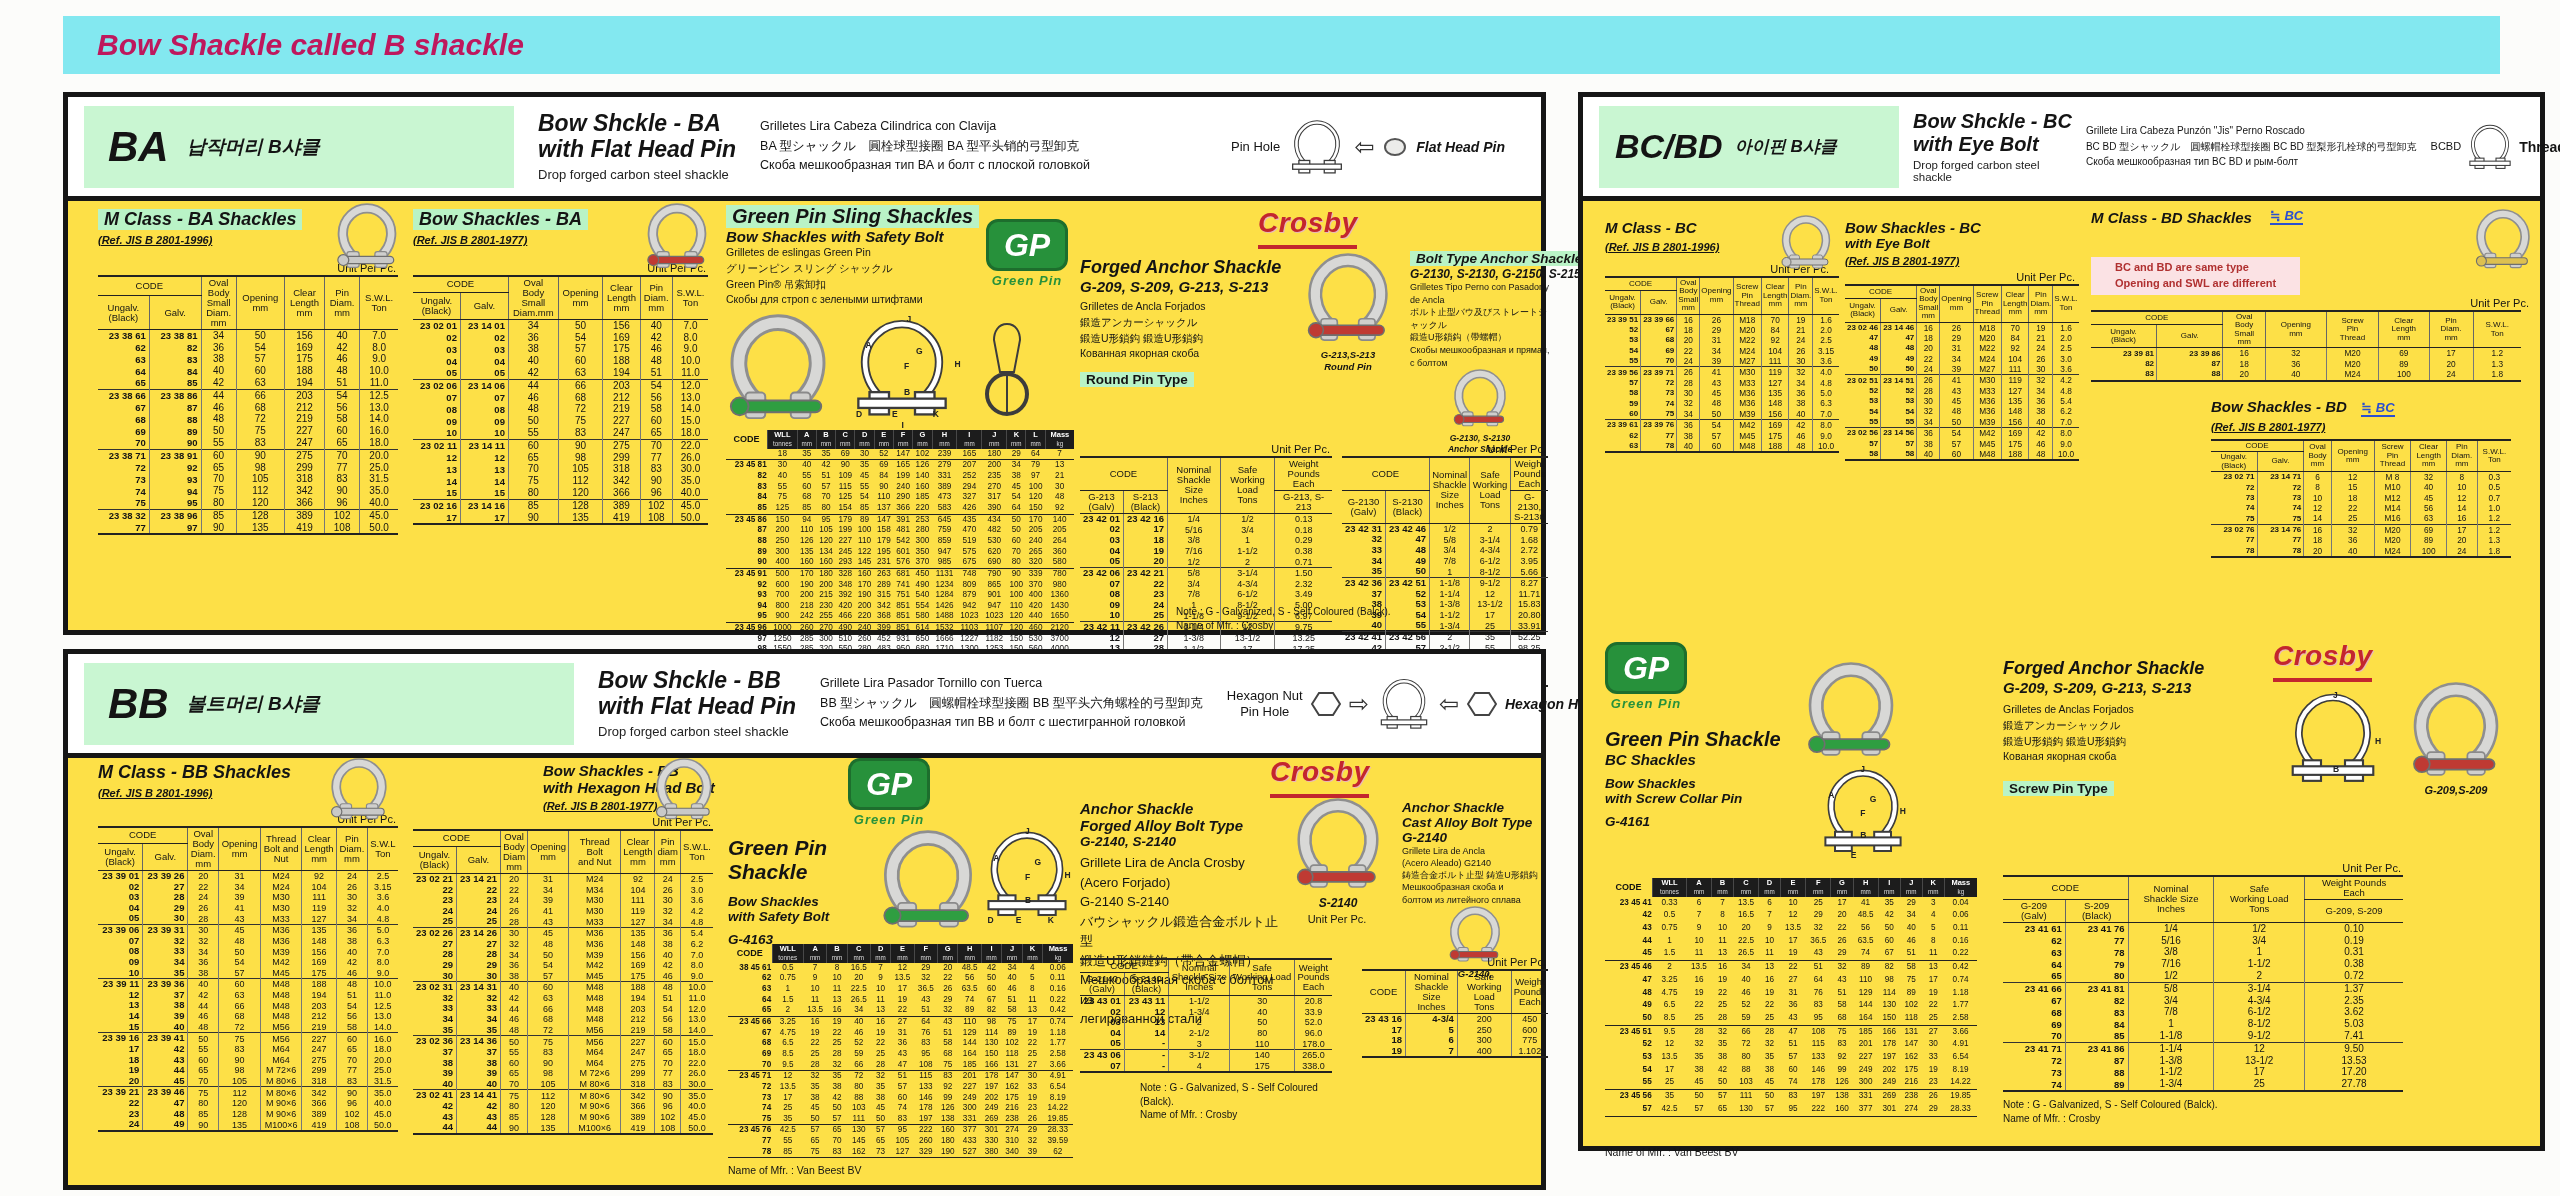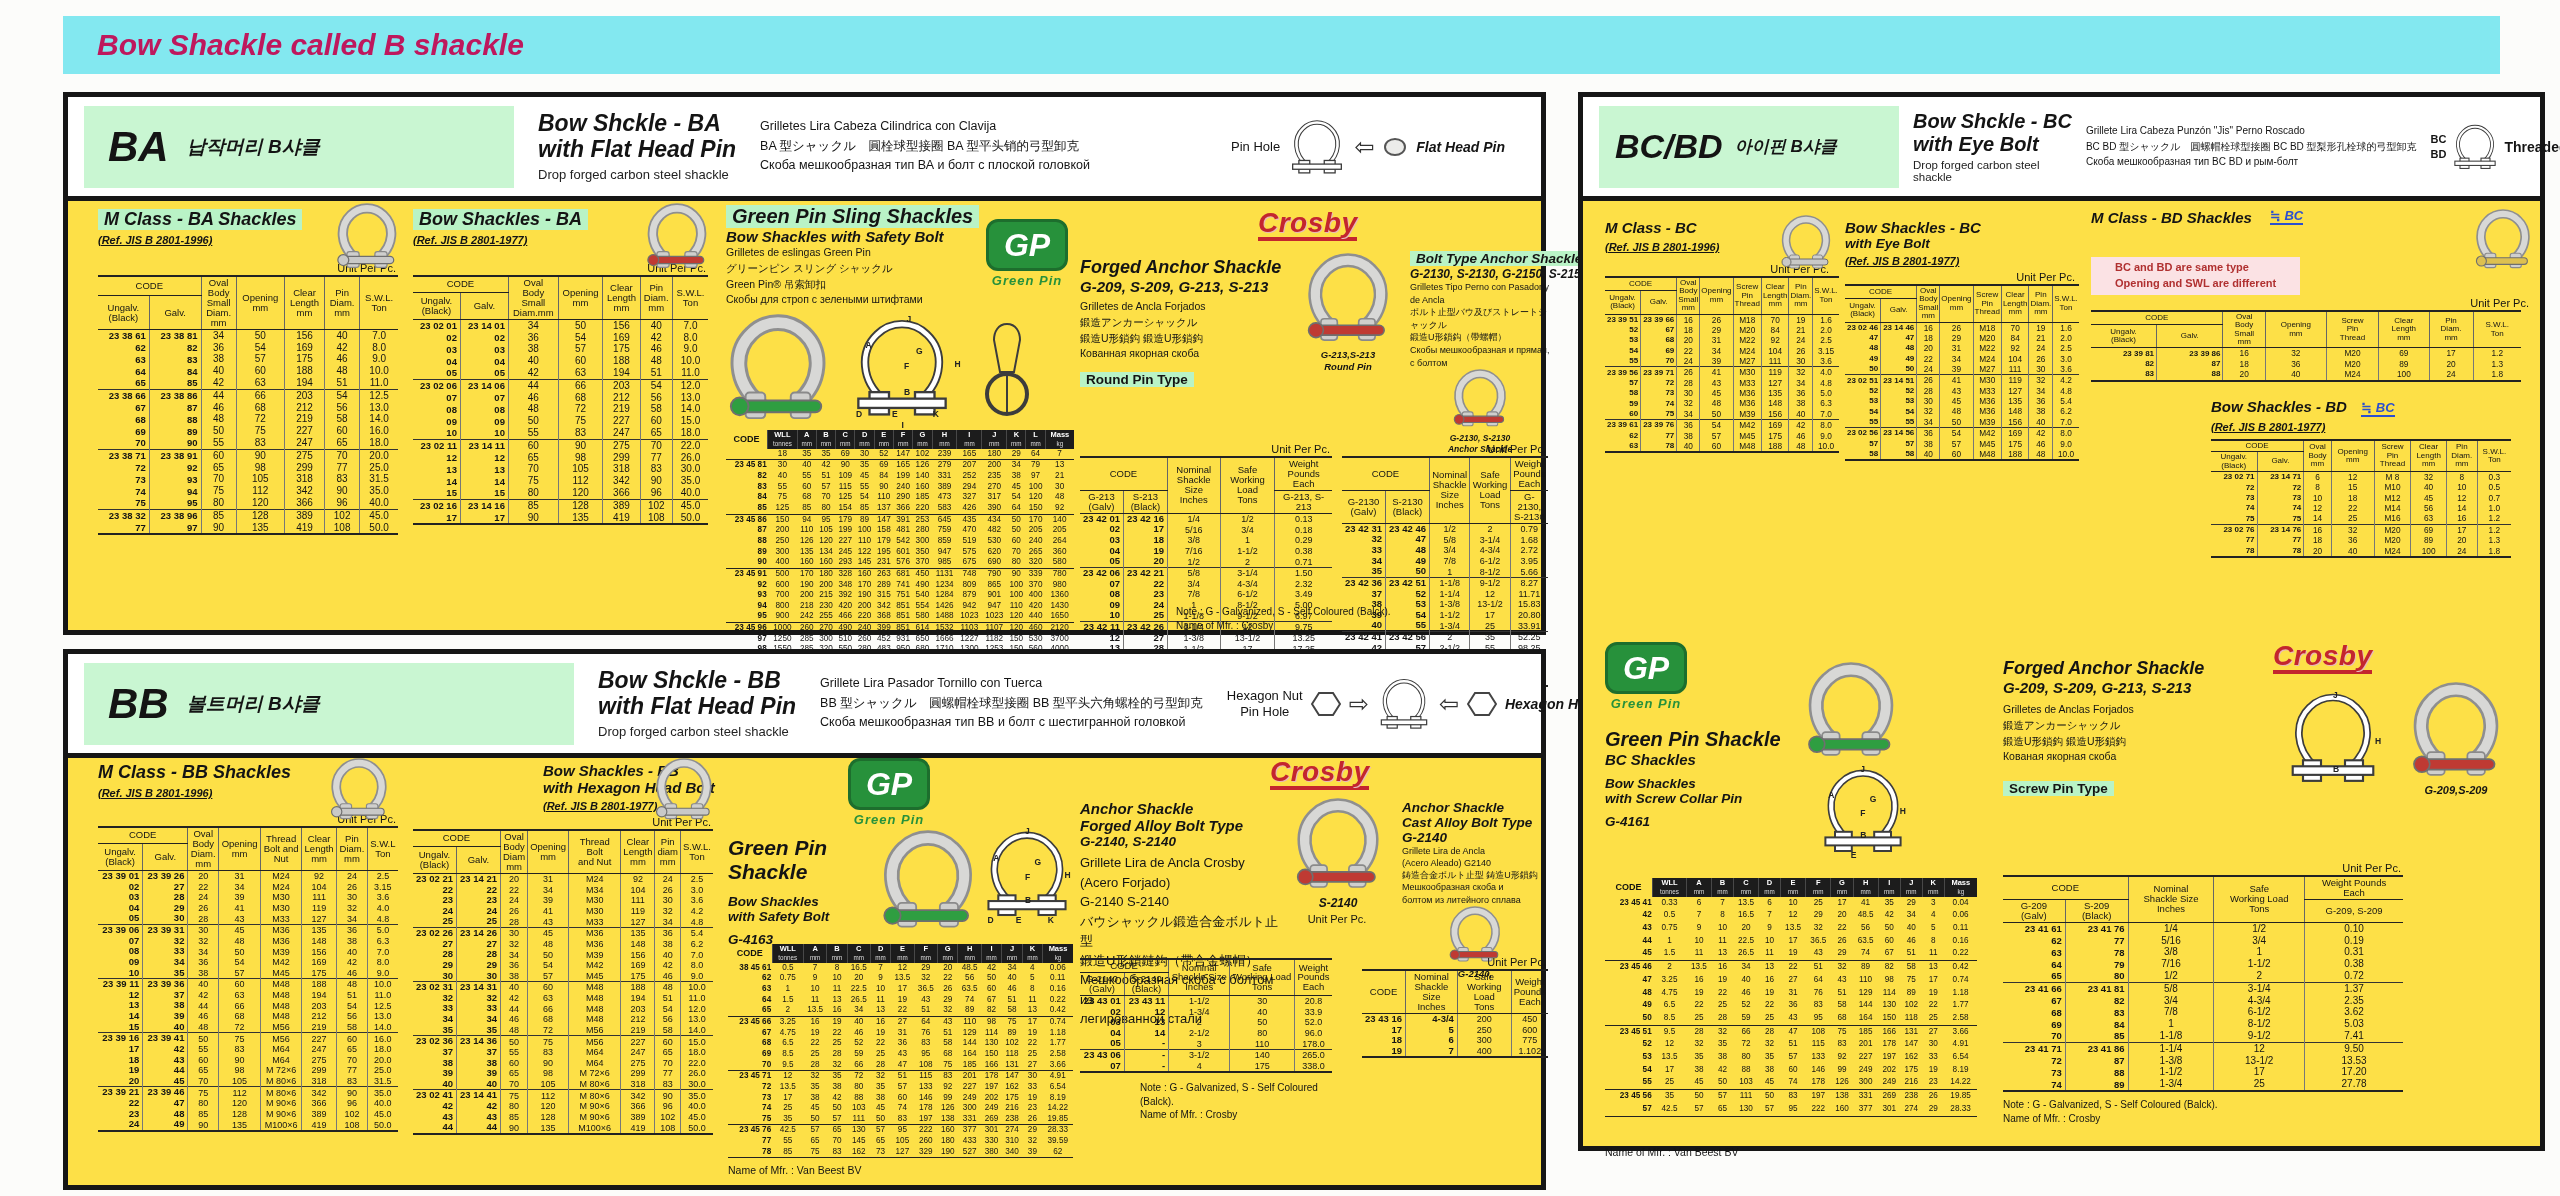--- a/index.html
+++ b/index.html
@@ -14,21 +14,21 @@
 .tagbox{background:#c9f6d2;height:82px;display:flex;align-items:center;gap:18px;padding:0 24px;box-sizing:border-box;flex:0 0 auto}
 .tag{font-size:42px;font-weight:bold;font-style:italic}
 .tagkr{font-size:19px;font-weight:bold;font-style:italic;white-space:nowrap}
 .ht1{font-size:23px;font-weight:bold;font-style:italic;line-height:1.12;white-space:nowrap}
 .hsub{font-size:13px;margin-top:4px;color:#222;font-weight:normal;font-style:normal}
 .hml{font-size:12.5px;line-height:1.55;white-space:nowrap}
 .hd{display:flex;align-items:center;gap:8px;flex:0 0 auto}
 .hd-label{font-size:13px;text-align:center;line-height:1.2}
 .hd-name{font-size:14px;font-weight:bold;font-style:italic;white-space:nowrap}
 .arrow{font-size:24px;color:#333}
-.stackbcbd{display:flex;flex-direction:column;font-size:11px;font-weight:bold;line-height:1.3}
+.stackbcbd{display:flex;flex-direction:row;font-size:11px;font-weight:normal;line-height:1.3}
 .blk{position:absolute}
 .sec-title{font-size:18px;font-weight:bold;font-style:italic;white-space:nowrap}
 .sec-title.md{font-size:15px}
 .sec-title.sm{font-size:13.5px}
 .hl{background:#b9f3c6;padding:0 6px;display:inline-block}
 .ref{font-size:11px;font-weight:bold;font-style:italic;text-decoration:underline;margin-top:4px;white-space:nowrap}
 .unit{font-size:11px;text-align:right;margin:2px 2px 1px 0}
 .note{font-size:10px;line-height:1.35}
 .mll{font-size:10.5px;line-height:1.5;white-space:nowrap}
 .cap{font-size:9.5px;text-align:center;line-height:1.25;font-weight:bold;font-style:italic}
@@ -44,21 +44,21 @@
 .tight td{font-size:8.3px;padding:0 2px;line-height:1.25}
 .tight td:first-child,.tight td:nth-child(2){font-size:8px}
 .gp-t table{border-bottom:1.5px solid #222}
 .gp-t th{background:#1c1c1c;color:#fff;font-size:7.5px;font-weight:bold;padding:0 2px;border-left:1px solid #484848;line-height:1.35;text-align:center}
 .gp-t thead tr:nth-child(2) th{font-size:6.3px;font-weight:normal;color:#ddd}
 .gp-t th.plain{background:transparent;color:#111;font-size:9px;border-left:none;vertical-align:middle}
 .gp-t td{font-size:8.2px;text-align:center;line-height:1.3;padding:0 1px}
 .gp-t td:first-child{text-align:right;font-weight:bold;white-space:nowrap}
 .gp-t tr.grp td{border-top:1.1px solid #222}
 .gp-t.roomy td{line-height:1.55}
-.crosby{display:inline-block;font-size:28px;font-weight:bold;font-style:italic;color:#c3262e;border-bottom:4px solid #c3262e;line-height:1;padding-bottom:0;letter-spacing:.5px;text-shadow:1px 1px 0 #e8b8ba}
+.crosby{display:inline-block;font-size:28px;font-weight:bold;font-style:italic;color:#c3262e;border-bottom:4px solid #c3262e;line-height:1;padding-bottom:8px;letter-spacing:.5px;text-shadow:1px 1px 0 #e8b8ba}
 .gplogo{text-align:center}
 .gpbox{width:82px;height:52px;background:#27913b;border-radius:12px;color:#fff;display:flex;align-items:center;justify-content:center;font-size:32px;font-weight:bold;font-style:italic;border:3px solid #1d6e2d;box-sizing:border-box;margin:0 auto}
 .gpsub{color:#27913b;font-weight:bold;font-style:italic;font-size:13px;letter-spacing:1px;margin-top:2px}
 .approx{color:#2b4fd0;font-weight:bold;font-style:italic;font-size:13px;border-bottom:2px solid #2b4fd0;display:inline-block;line-height:1.1;margin-left:10px}
 .pinknote{background:#fbe2e4;color:#b03030;font-size:11px;font-weight:bold;padding:3px 24px;line-height:1.45;display:inline-block}
 .wm{position:absolute;font-size:58px;font-weight:bold;color:rgba(150,150,165,.14);transform:rotate(-33deg);letter-spacing:8px;pointer-events:none}
 .dim{position:relative}
 .dim i{position:absolute;font-style:normal;font-size:8.5px;font-weight:bold;color:#222}
 .rowflex{display:flex;align-items:flex-start;gap:8px}
 .mfr{font-size:10.5px;margin-top:4px}

